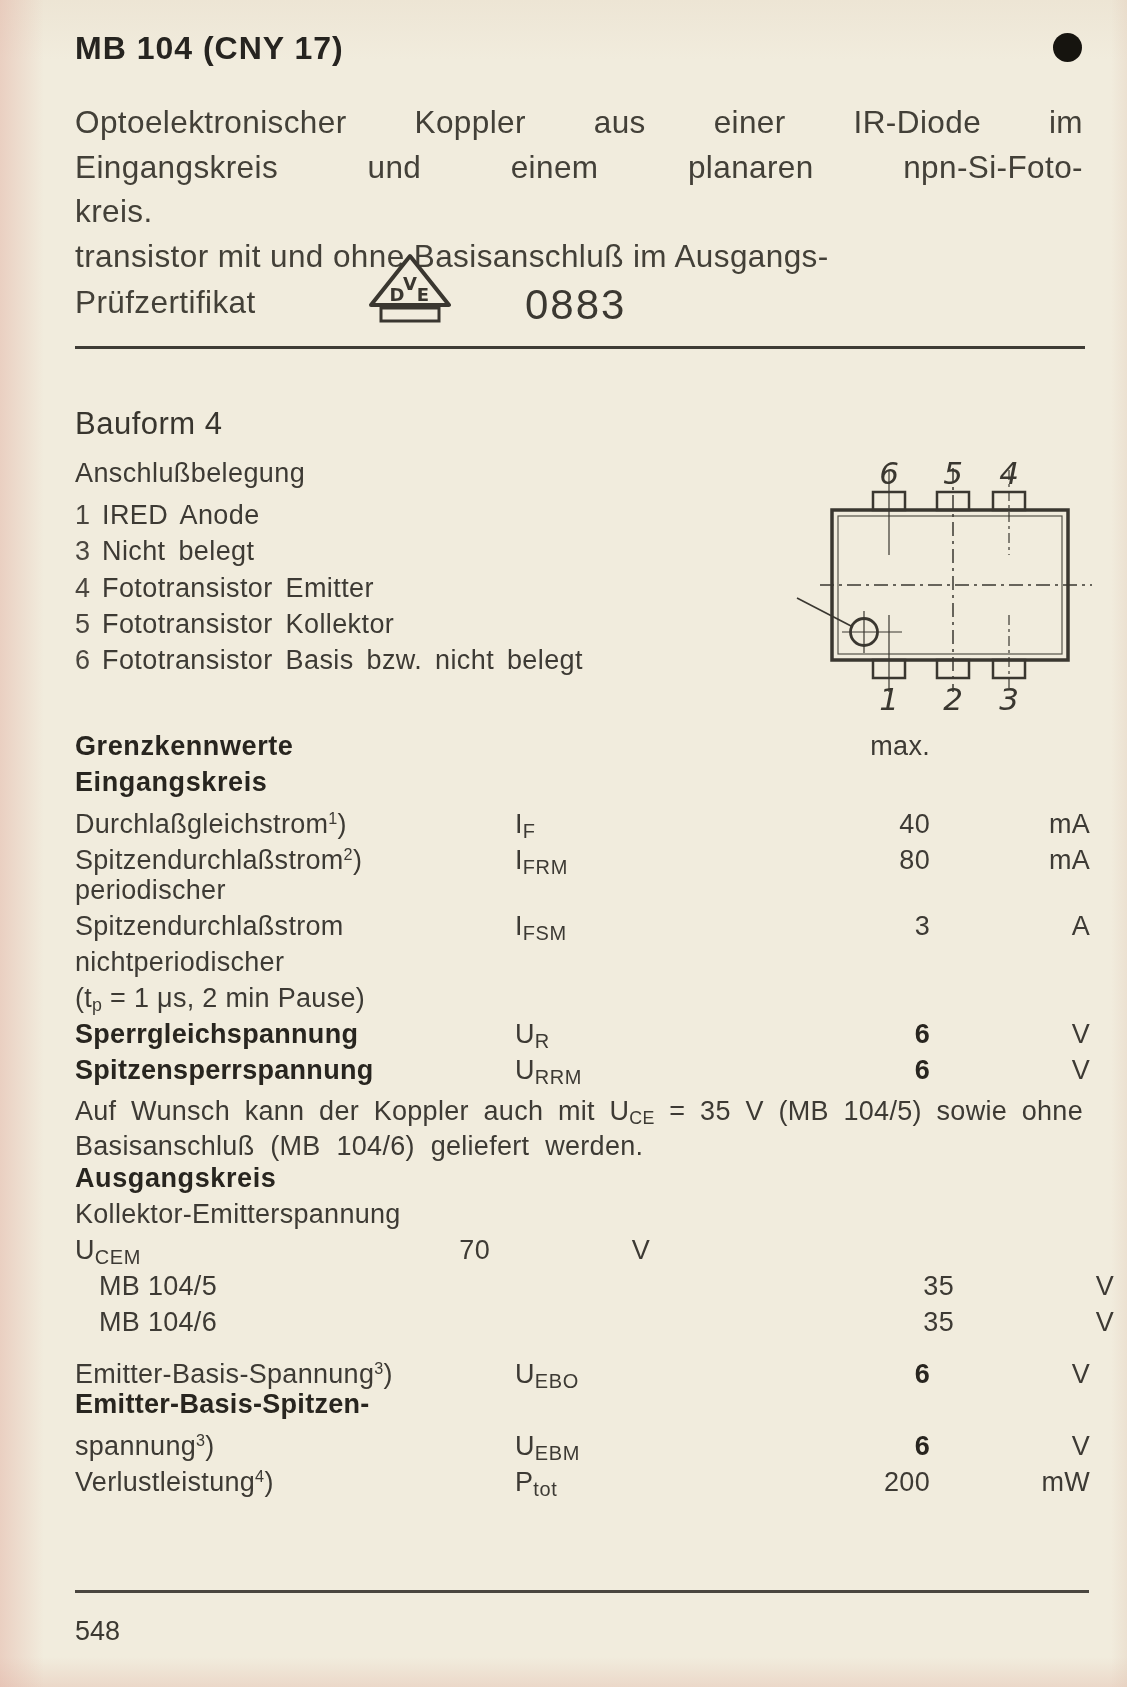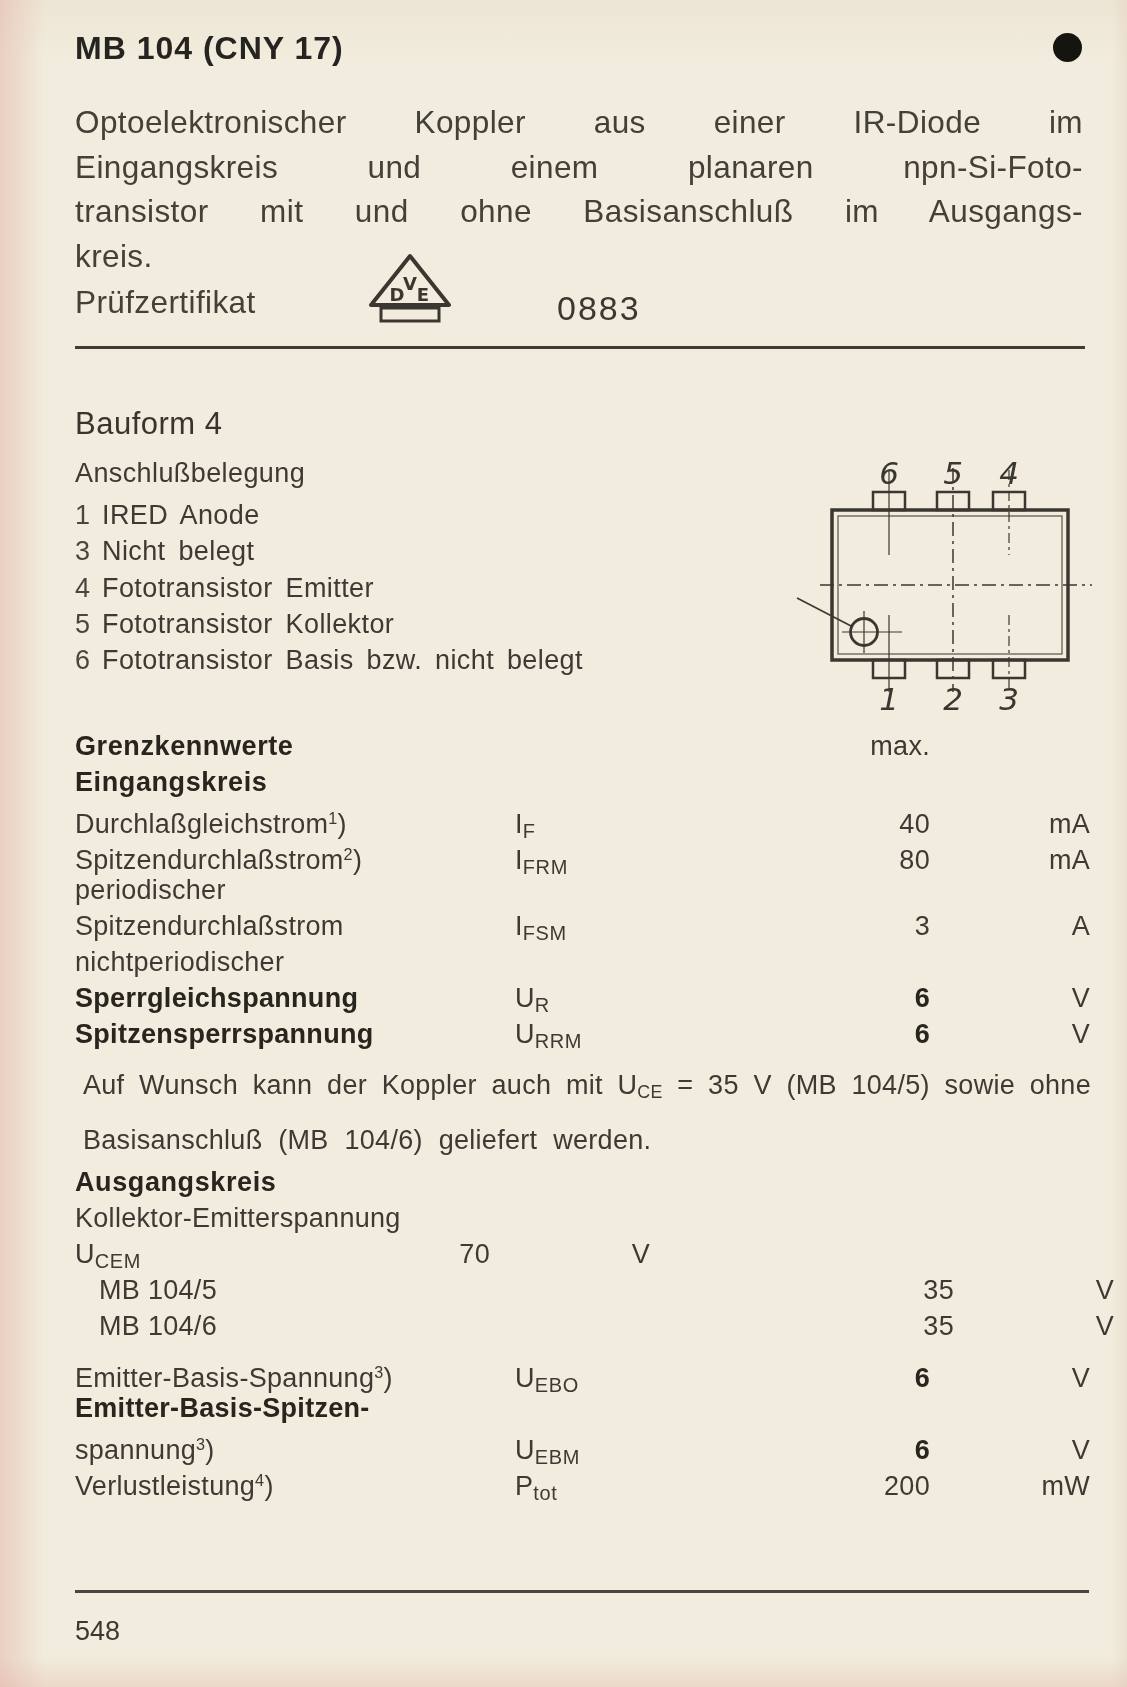--- a/index.html
+++ b/index.html
@@ -33,21 +33,21 @@
     left:75px; top:90px; width:1008px;
     font-size:31.5px; line-height:44.5px; letter-spacing:.4px;
     color:#434038;
     margin-top:10px;
   }
   .desc .line { text-align:justify; text-align-last:justify; white-space:normal; }
   .desc .line:last-child { text-align-last:left; }
 
   .cert-label { left:75px; top:284px; font-size:31.5px; letter-spacing:.4px; color:#434038; }
   .vde-logo  { left:364px; top:252px; width:92px; height:76px; }
-  .cert-num  { left:525px; top:289px; font-size:34px; letter-spacing:2px; color:#3b3831;margin-left:32px; }
+  .cert-num  { left:525px; top:281px; font-size:42px; letter-spacing:2px; color:#3b3831; }
 
   .rule-top    { left:75px;  top:346px;  width:1010px; height:3px;   background:#3f3c35; }
   .rule-bottom { left:75px;  top:1590px; width:1014px; height:2.5px; background:#4a463f; }
 
   .bauform-title { left:75px; top:406px; font-size:31px; letter-spacing:.5px; color:#38352e; }
   .anschluss     { left:75px; top:458px; font-size:27px; letter-spacing:.4px; }
 
   .pin-list { left:75px; top:497px; font-size:27px; line-height:36.3px; letter-spacing:.4px; }
   .pin-list .pin-num { display:inline-block; width:27px; color:#4a463f; }
   .pin-list .pin-label { word-spacing:5px; }
@@ -70,21 +70,21 @@
   .section-head { font-weight:bold; color:#28251f; letter-spacing:.6px; }
   .spec sup { font-size:.6em;  vertical-align:.55em; }
   .spec sub { font-size:.66em; vertical-align:-.22em; }
   .c-sym .ssub { font-size:.74em; vertical-align:-.24em; letter-spacing:.6px; }
   .srow.bold .c-name, .srow.bold .c-val { font-weight:bold; color:#28251f; }
   .srow.vbold .c-val { font-weight:bold; color:#28251f; }
   .srow.boldname .c-name { font-weight:bold; color:#28251f; }
   .srow.indent .c-name { padding-left:24px; }
   .srow.gap { margin-top:10px; }
 
-  .note { margin:9px 0 0 8px; width:1008px; line-height:48px; }
+  .note { margin:9px 0 0 0; width:1008px; line-height:28px; }
   .note .note-l1 { text-align:justify; text-align-last:justify; }
   .note .note-l2 { word-spacing:8px; }
 
   .page-num { left:75px; top:1616px; font-size:27px; color:#3b3831; }
 
   svg text { font-family:"DejaVu Sans", sans-serif; }
   .drawing-stroke { stroke:#3a3730; fill:none; }
 </style>
 </head>
 <body>
@@ -93,23 +93,23 @@
 
   <div class="abs title">MB 104 (CNY 17)</div>
   <div class="abs corner-dot"></div>
 
   <div class="abs desc">
 
       <div class="line">Optoelektronischer Koppler aus einer IR-Diode im</div>
 
       <div class="line">Eingangskreis und einem planaren npn-Si-Foto-</div>
 
+      <div class="line">kreis.</div>
+
       <div class="line">transistor mit und ohne Basisanschluß im Ausgangs-</div>
-
-      <div class="line">kreis.</div>
     </div>
 
   <div class="abs cert-label">Prüfzertifikat</div>
 
   <svg class="abs vde-logo" viewBox="0 0 92 76">
     <path class="drawing-stroke" d="M46 4 L85 53 L7 53 Z" stroke-width="4" stroke-linejoin="round"></path>
     <rect class="drawing-stroke" x="17" y="56" width="58" height="13" stroke-width="3"></rect>
     <text x="33" y="49" text-anchor="middle" font-size="18" font-weight="bold" fill="#3a3730">D</text>
     <text x="46" y="38" text-anchor="middle" font-size="18" font-weight="bold" fill="#3a3730">V</text>
     <text x="59" y="49" text-anchor="middle" font-size="18" font-weight="bold" fill="#3a3730">E</text>
@@ -213,20 +213,26 @@
           <div class="c-unit">A</div>
         </div>
 
         <div class="srow">
           <div class="c-name"><span>nichtperiodischer</span><span></span></div>
           <div class="c-sym"><span></span></div>
           <div class="c-val"></div>
           <div class="c-unit"></div>
         </div>
 
+        <div class="srow">
+          <div class="c-name"><span>(t</span><sub>p</sub><span> = 1 μs, 2 min Pause)</span></div>
+          <div class="c-sym"><span></span></div>
+          <div class="c-val"></div>
+          <div class="c-unit"></div>
+        </div>
 
         <div class="srow bold">
           <div class="c-name"><span>Sperrgleichspannung</span><span></span></div>
           <div class="c-sym"><span>U</span><sub class="ssub">R</sub></div>
           <div class="c-val">6</div>
           <div class="c-unit">V</div>
         </div>
 
         <div class="srow bold">
           <div class="c-name"><span>Spitzensperrspannung</span><span></span></div>

